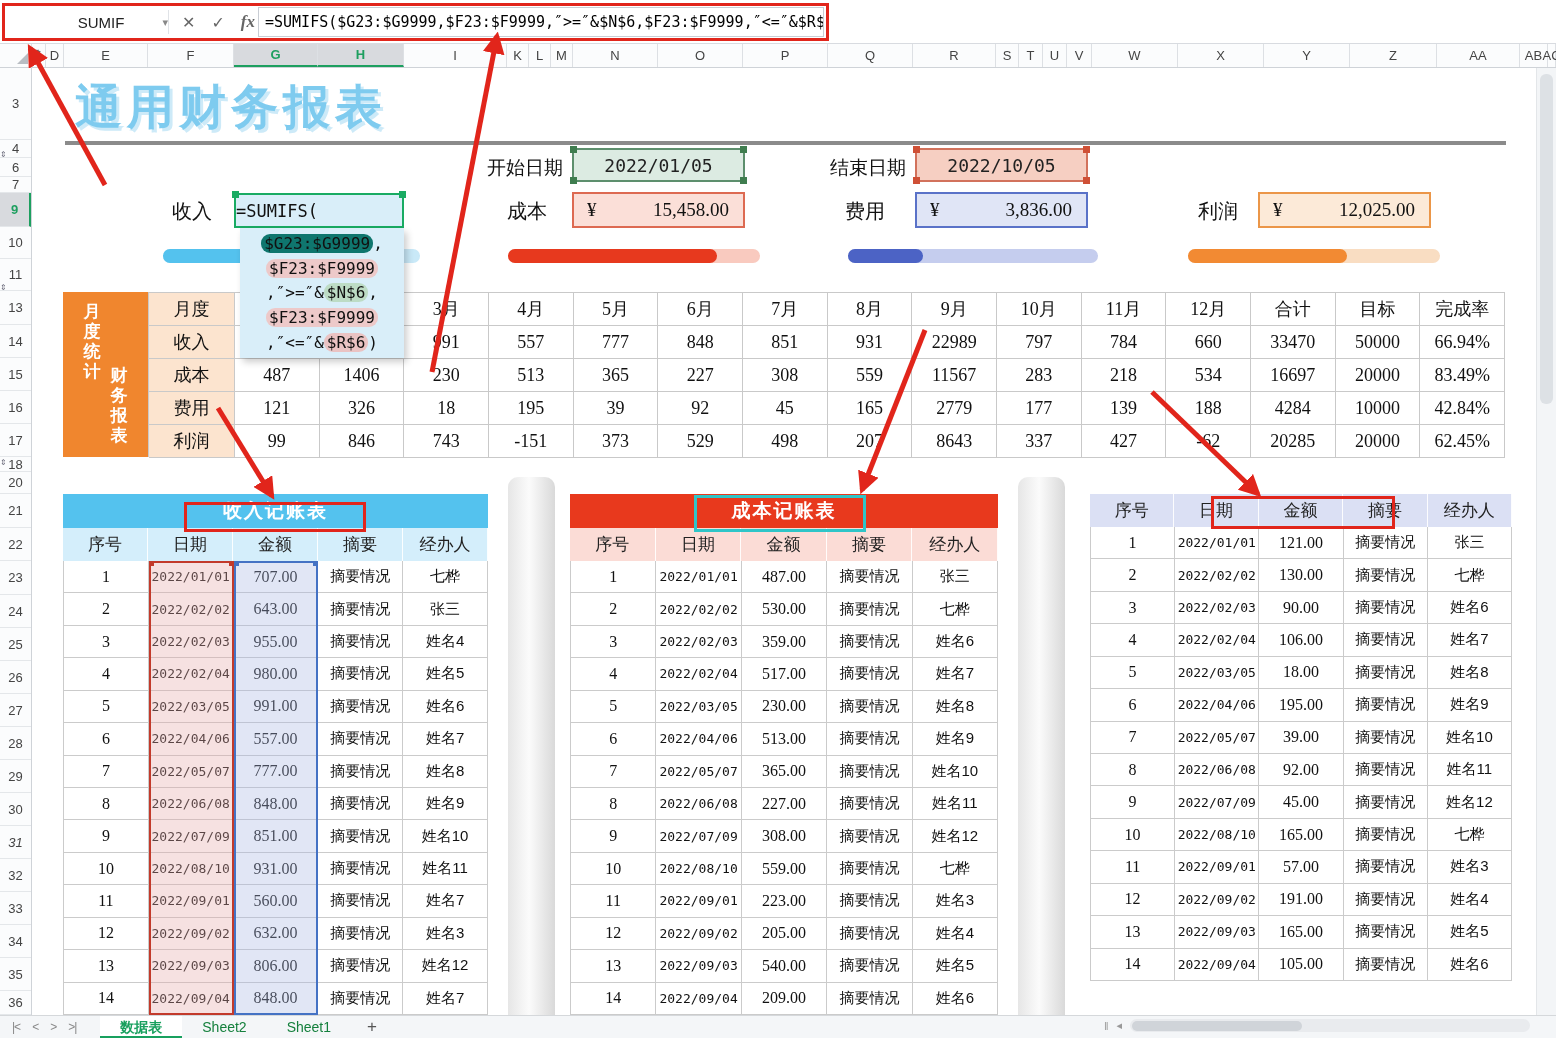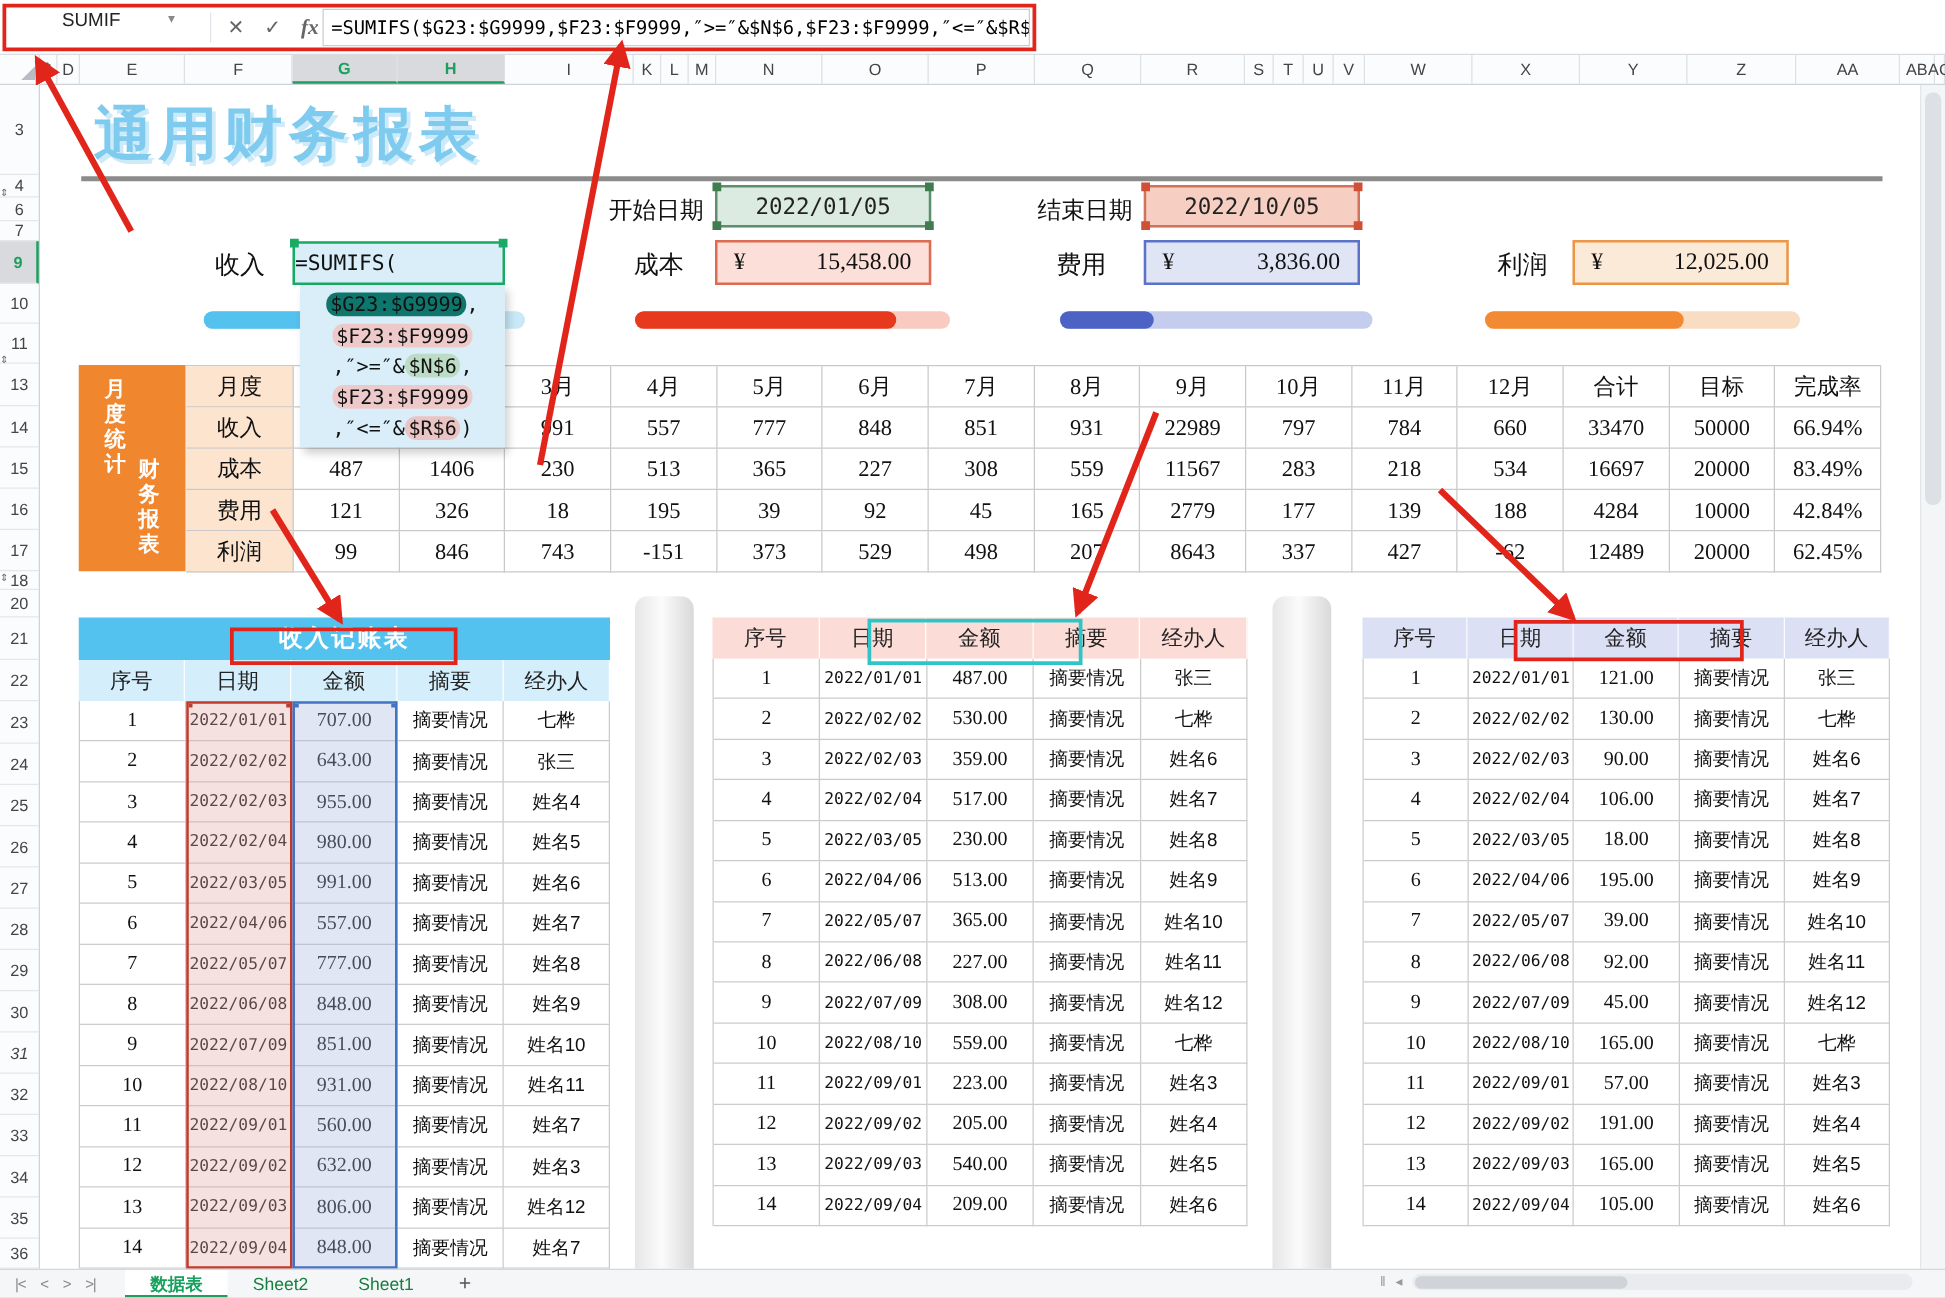--- a/index.html
+++ b/index.html
@@ -2,21 +2,21 @@
 <html><head>
 <meta charset="utf-8">
 <style>
   *{box-sizing:border-box;margin:0;padding:0}
   body{background:#888;font-family:"Liberation Sans",sans-serif}
   .app{position:relative;width:1556px;height:1038px;background:#fff;overflow:hidden}
 
   
   .fbar{position:absolute;left:0;top:0;width:1556px;height:44px;background:#fff;border-bottom:1px solid #d8dbe0}
   .ann-fbar{position:absolute;left:2px;top:3px;width:827px;height:38px;border:3px solid #e1251b;z-index:9;pointer-events:none}
-  .namebox{position:absolute;left:0;top:8px;width:146px;height:28px;display:flex;justify-content:center;font-size:15px;color:#222}
+  .namebox{position:absolute;left:28px;top:8px;width:146px;height:28px;display:flex;align-items:center;justify-content:center;font-size:15px;color:#222}
   .namebox .dd{position:absolute;right:6px;color:#888;font-size:11px}
   .nb-sep{position:absolute;left:168px;top:10px;width:1px;height:24px;background:#e0e3e7}
   .fbtns{position:absolute;left:182px;top:8px;height:28px;display:flex;align-items:center;gap:16px;color:#666;font-size:16px}
   .fbtns .fx{font-family:"Liberation Serif",serif;font-style:italic;font-weight:bold;font-size:17px}
   .finput{position:absolute;left:258px;top:7px;width:566px;height:30px;border:1px solid #c9cdd4;background:#fff;
           font-family:"DejaVu Sans Mono",monospace;font-size:15px;line-height:28px;padding-left:6px;white-space:nowrap;overflow:hidden}
 
   
   .cols{position:absolute;left:0;top:44px;width:1556px;height:24px;background:#fbfcfd;border-bottom:1px solid #cfd3d8;display:flex;z-index:1}
   .corner{width:32px;height:100%;position:relative;border-right:1px solid #dde0e4;flex:0 0 auto}
@@ -347,21 +347,21 @@
         <div>743</div>
         <div>-151</div>
         <div>373</div>
         <div>529</div>
         <div>498</div>
         <div>207</div>
         <div>8643</div>
         <div>337</div>
         <div>427</div>
         <div>-62</div>
-        <div>12489</div>
+        <div>20285</div>
         <div>20000</div>
         <div>62.45%</div>
       </div>
   </div>
 
   <div class="ftipcell" id="ftipcell">
       <i class="hd tl"></i>
       <i class="hd tr"></i>
       <div class="fline"><span>=SUMIFS(</span></div>
     </div>
@@ -462,20 +462,23 @@
           <i class="hd tl"></i>
           <i class="hd tr"></i>
         </div>
         <div class="selcol blue">
           <i class="hd tl"></i>
           <i class="hd tr"></i>
         </div>
       </div>
     </div>
   <div class="ledger l1" id="ledger1">
+      <div class="ltitle">
+        <span>成本记账表</span>
+      </div>
       <div class="lhead">
         <div>序号</div>
         <div>日期</div>
         <div>金额</div>
         <div>摘要</div>
         <div>经办人</div>
       </div>
       <div class="lbody">
         <div>1</div>
         <div class="dt">2022/01/01</div>

